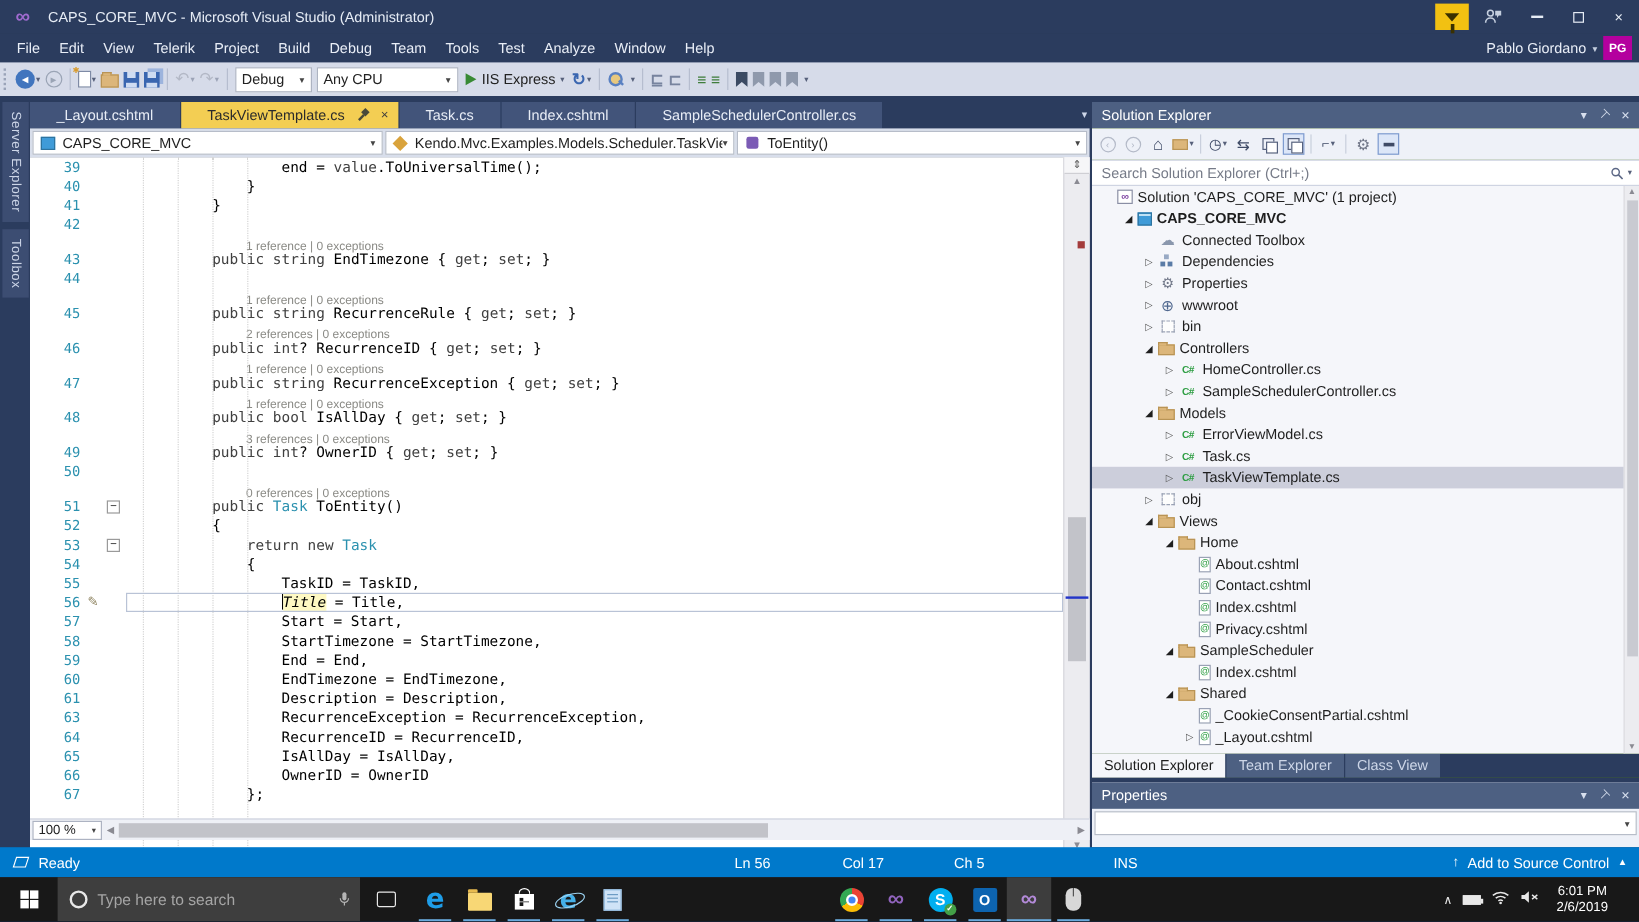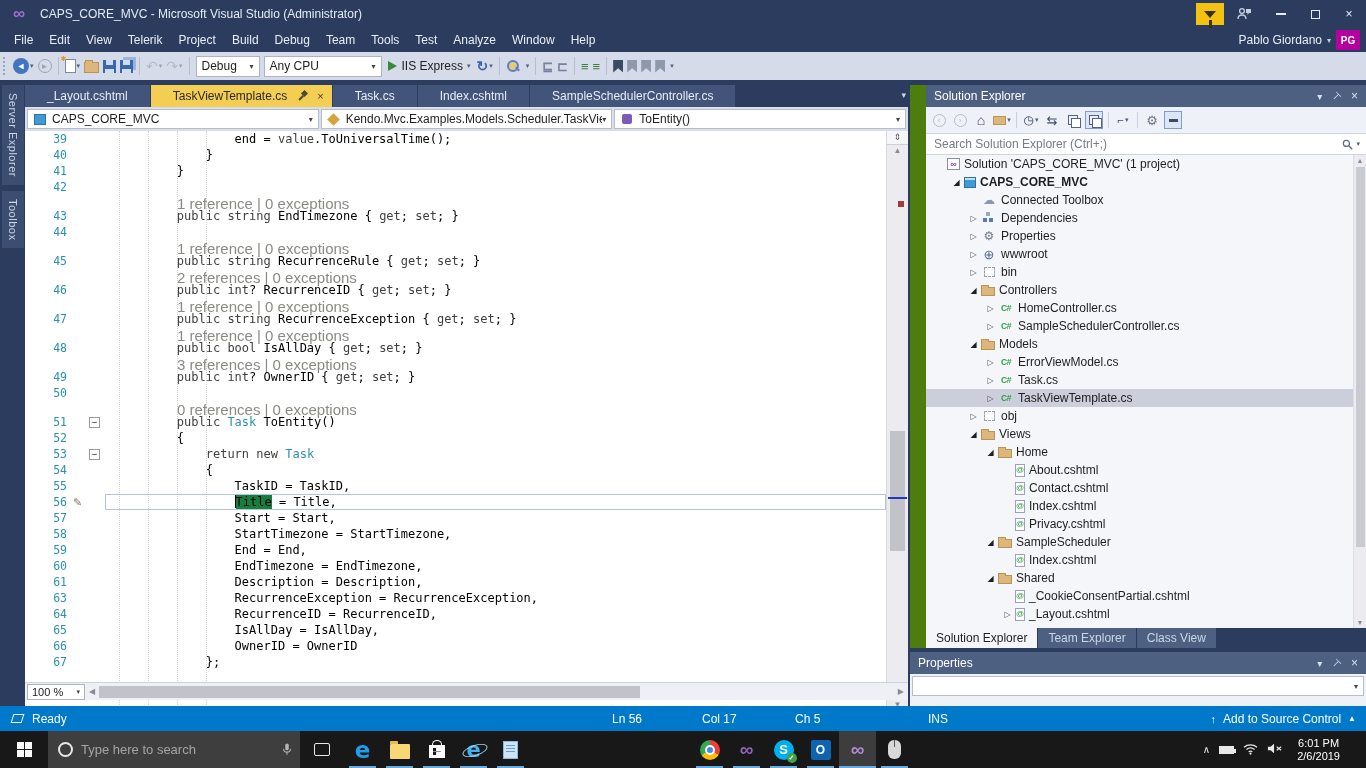--- a/index.html
+++ b/index.html
@@ -91,44 +91,44 @@
   .code-wrap { position:absolute; left:0; top:0; right:22px; bottom:0; overflow:hidden; }
   .guide { position:absolute; top:0; bottom:0; border-left:1px dotted #d4d4d4; }
   .crow { display:grid; grid-template-columns:10px 38px 16px 16px 1fr; height:16px; align-items:center; }
   .crow.lens { height:13px; }
   .c-num { font-family:"DejaVu Sans Mono",monospace; font-size:11.5px; color:#2b91af; text-align:right; padding-right:6px; }
   .c-gly { font-size:11px; color:#8a7f5a; line-height:10px; }
   .c-fold { display:flex; align-items:center; justify-content:flex-start; }
   .foldbox { width:11px; height:11px; border:1px solid #9a9a9a; background:#fff; color:#333; font-size:9px; line-height:9px; text-align:center; font-family:"DejaVu Sans Mono",monospace; }
   .c-code { font-family:"DejaVu Sans Mono",monospace; font-size:12px; white-space:pre; color:#000; padding-left:14px; height:16px; line-height:16px; position:relative; }
   .c-code.cur { outline:1px solid #b9c3d6; outline-offset:-1px; }
-  .lens-text { font-size:15px; color:#8a8a85; margin-left:72px; font-family:"Liberation Sans",sans-serif; }
+  .lens-text { font-size:10px; color:#8a8a85; margin-left:100px; font-family:"Liberation Sans",sans-serif; }
   .tk-k { color:#404040; }
   .tk-t { color:#2b91af; }
-  .tk-hl { background:#15803d; }
+  .tk-hl { background:#fef9c3;font-style:italic; }
   .caret { display:inline-block; width:0; border-left:1px solid #000; height:13px; vertical-align:-2px; }
 
   .vscroll { position:absolute; right:0; top:0; bottom:0; width:22px; background:#ececf0; border-left:1px solid #d8d8dc; }
   .vs-split { position:absolute; top:0; left:0; right:0; height:14px; background:#f6f6f8; border-bottom:1px solid #cfcfd4; color:#555; font-size:9px; text-align:center; line-height:13px; }
   .vs-up { position:absolute; top:15px; left:0; right:0; text-align:center; font-size:8px; color:#8a8a92; }
   .vs-down { position:absolute; bottom:2px; left:0; right:0; text-align:center; font-size:8px; color:#8a8a92; }
   .vs-thumb { position:absolute; left:3px; width:15px; top:300px; height:120px; background:#c2c3c9; }
   .vs-red { position:absolute; right:4px; top:70px; width:6px; height:6px; background:#a33b3b; }
   .vs-blue { position:absolute; left:1px; right:1px; top:366px; height:2px; background:#2335c8; }
 
   .editor-bottom { position:absolute; left:0; right:0; top:602px; height:18px; background:#eef0f6; border-top:1px solid #cfd3de; display:flex; align-items:center; }
   .zoom-combo { width:58px; height:16px; background:#fff; border:1px solid #adb3c2; font-size:11px; color:#222; display:flex; align-items:center; padding:0 4px; margin-left:2px; }
   .zoom-combo .cchev { margin-left:auto; font-size:7px; color:#444; }
   .h-arrow { font-size:8px; color:#8a8a92; padding:0 4px; }
   .h-track { position:relative; flex:1; height:12px; }
   .h-thumb { position:absolute; left:0; top:0; width:68%; height:12px; background:#c2c3c9; }
 
   
   .right-col { position:absolute; left:910px; top:0; width:456px; bottom:0; }
-  .sepanel { position:absolute; top:5px; left:0; right:0; height:563px; background:#4d7c0f;padding-left:16px; }
+  .sepanel { position:absolute; top:5px; left:0; right:0; height:563px; background:#4d7c0f; }
   .panel-hdr { height:22px; background:#4d6082; color:#fff; font-size:12px; display:flex; align-items:center; padding:0 8px; }
   .panel-hdr .hicons { margin-left:auto; display:flex; gap:10px; align-items:center; color:#d8e0ee; font-size:10px; }
   .se-toolbar { height:26px; background:#eef1f8; display:flex; align-items:center; padding:0 4px; gap:3px; color:#4a556e; }
   .se-ic { width:18px; height:18px; display:flex; align-items:center; justify-content:center; font-size:12px; }
   .se-circle { width:13px; height:13px; border-radius:50%; border:1px solid #b4bac8; color:#b4bac8; font-size:8px; display:flex; align-items:center; justify-content:center; }
   .se-pressed { border:1px solid #7f9ccf; background:#dce6f8; }
   .se-mini-folder { width:13px; height:9px; background:#dcb67a; border:1px solid #b99455; position:relative; }
   .se-boxes { width:12px; height:12px; position:relative; }
   .se-boxes::before { content:""; position:absolute; left:1px; top:1px; width:8px; height:8px; border:1px solid #55617e; background:#eef1f8; }
   .se-boxes::after { content:""; position:absolute; left:4px; top:4px; width:8px; height:8px; border:1px solid #55617e; background:#fff; }

